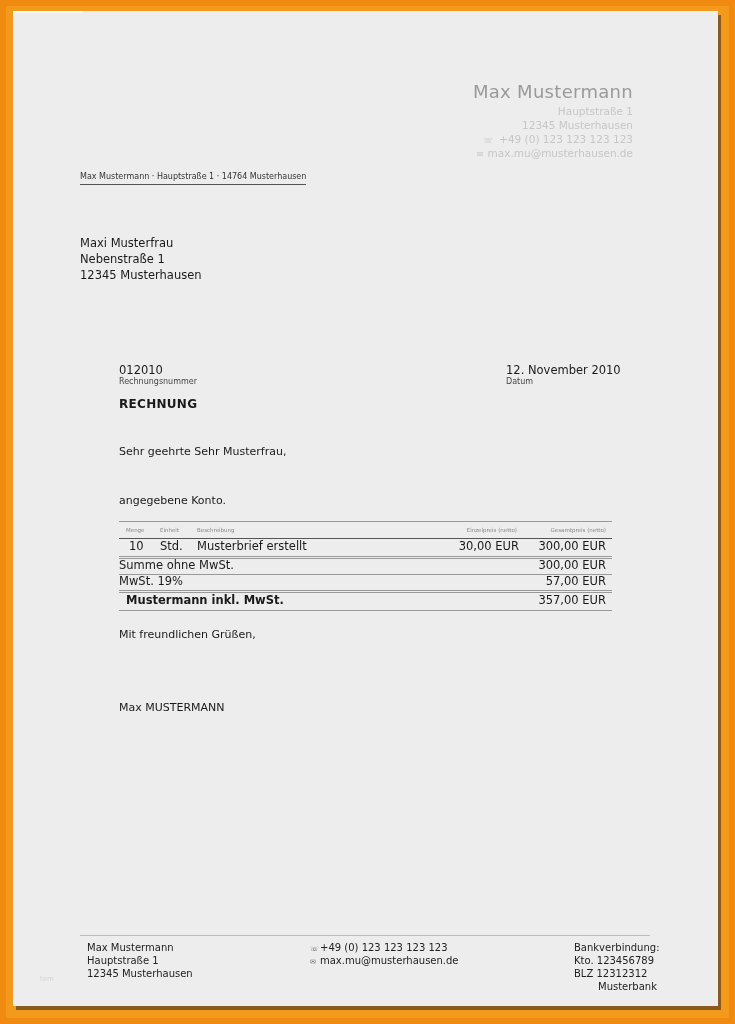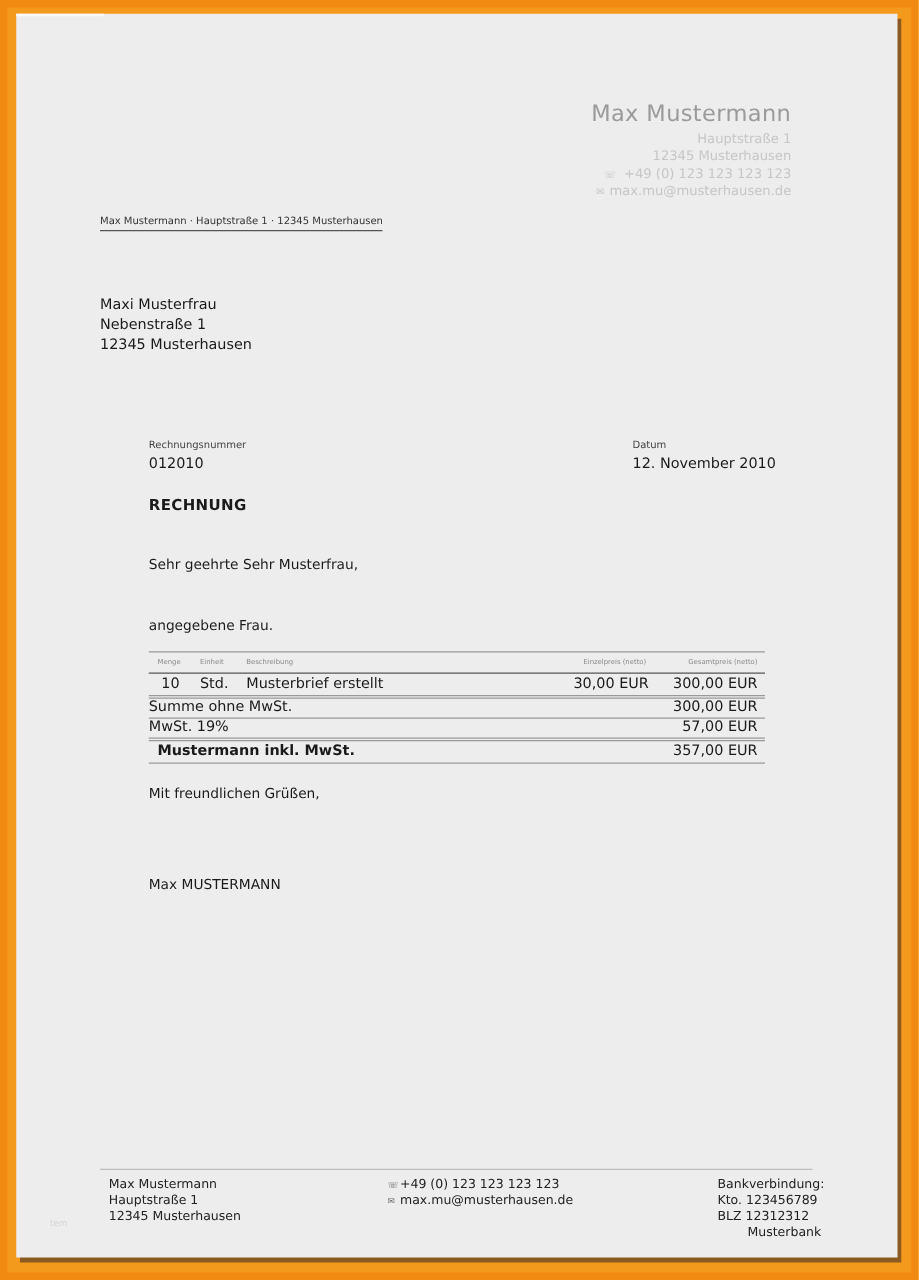--- a/index.html
+++ b/index.html
@@ -22,21 +22,21 @@
     position: absolute; left: 13px; top: 11px; width: 70px; height: 2px; background: #fafafa;
   }
   .abs { position: absolute; white-space: nowrap; }
   .sender-name { right: 85px; top: 70px; font-size: 18px; color: #9a9a9a; letter-spacing: 0.3px; }
   .sender-line { right: 85px; font-size: 10.5px; color: #c6c6c6; text-align: right; }
   .return-line {
     left: 80px; top: 172px; font-size: 8px; color: #333;
     padding-bottom: 3px; border-bottom: 1px solid #555;
   }
   .recipient { left: 80px; font-size: 11.5px; color: #1a1a1a; }
-  .small-label { font-size: 8px; color: #444; }
+  .small-label { font-size: 8px; color: #444; margin-top: 26px; }
   .val { font-size: 11.5px; }
   .title { left: 119px; top: 397px; font-size: 12px; font-weight: bold; letter-spacing: 0.3px; }
   .para { left: 119px; font-size: 11px; }
   .table {
     position: absolute; left: 119px; top: 521px; width: 493px;
   }
   .rule { position: absolute; left: 0; width: 493px; height: 1px; background: #999; }
   .rule.dark { background: #555; }
   .th { position: absolute; font-size: 5.5px; color: #888; top: 6px; }
   .td { position: absolute; font-size: 11.5px; }
@@ -55,35 +55,35 @@
   <div class="abs sender-name">Max Mustermann</div>
   <div class="abs sender-line" style="top:94px">Hauptstraße 1</div>
   <div class="abs sender-line" style="top:108px">12345 Musterhausen</div>
   <div class="abs sender-line" style="top:122px">
     <span style="font-size:8px;margin-right:6px;">☏</span><span>+49 (0) 123 123 123 123</span>
   </div>
   <div class="abs sender-line" style="top:136px">
     <span style="font-size:8px;margin-right:4px;">✉</span><span>max.mu@musterhausen.de</span>
   </div>
 
-  <div class="abs return-line" style="left:67px;top:161px">Max Mustermann · Hauptstraße 1 · 12345 Musterhausen</div>
+  <div class="abs return-line" style="left:67px;top:161px">Max Mustermann · Hauptstraße 1 · 14764 Musterhausen</div>
 
   <div class="abs recipient" style="left:67px;top:225px">Maxi Musterfrau</div>
   <div class="abs recipient" style="left:67px;top:241px">Nebenstraße 1</div>
   <div class="abs recipient" style="left:67px;top:257px">12345 Musterhausen</div>
 
   <div class="abs small-label" style="left:106px;top:340px">Rechnungsnummer</div>
   <div class="abs val" style="left:106px;top:352px">012010</div>
   <div class="abs small-label" style="left:493px;top:340px">Datum</div>
   <div class="abs val" style="left:493px;top:352px">12. November 2010</div>
 
   <div class="abs title" style="left:106px;top:386px">RECHNUNG</div>
 
   <div class="abs para" style="left:106px;top:434px">Sehr geehrte Sehr Musterfrau,</div>
-  <div class="abs para" style="left:106px;top:483px">angegebene Frau.</div>
+  <div class="abs para" style="left:106px;top:483px">angegebene Konto.</div>
 
   <div class="table" style="left:106px;top:510px">
     <div class="rule" style="top:0"></div>
     <div class="th" style="left:7px">Menge</div>
     <div class="th" style="left:41px">Einheit</div>
     <div class="th" style="left:78px">Beschreibung</div>
     <div class="th" style="right:95px">Einzelpreis (netto)</div>
     <div class="th" style="right:6px">Gesamtpreis (netto)</div>
     <div class="rule dark" style="top:17px"></div>
 

